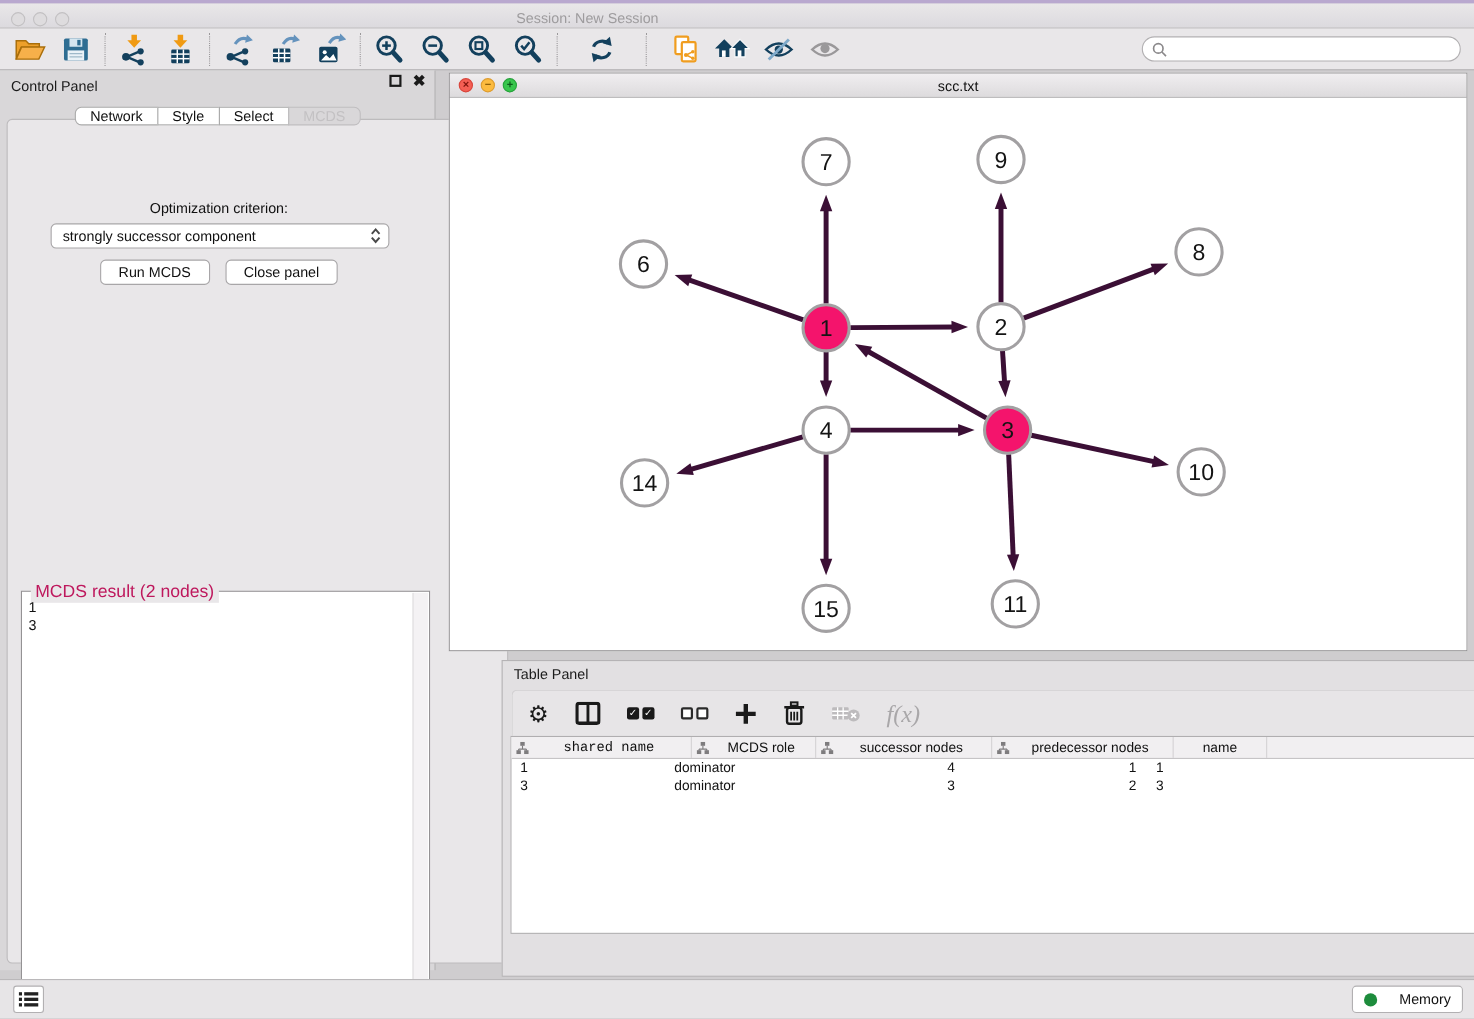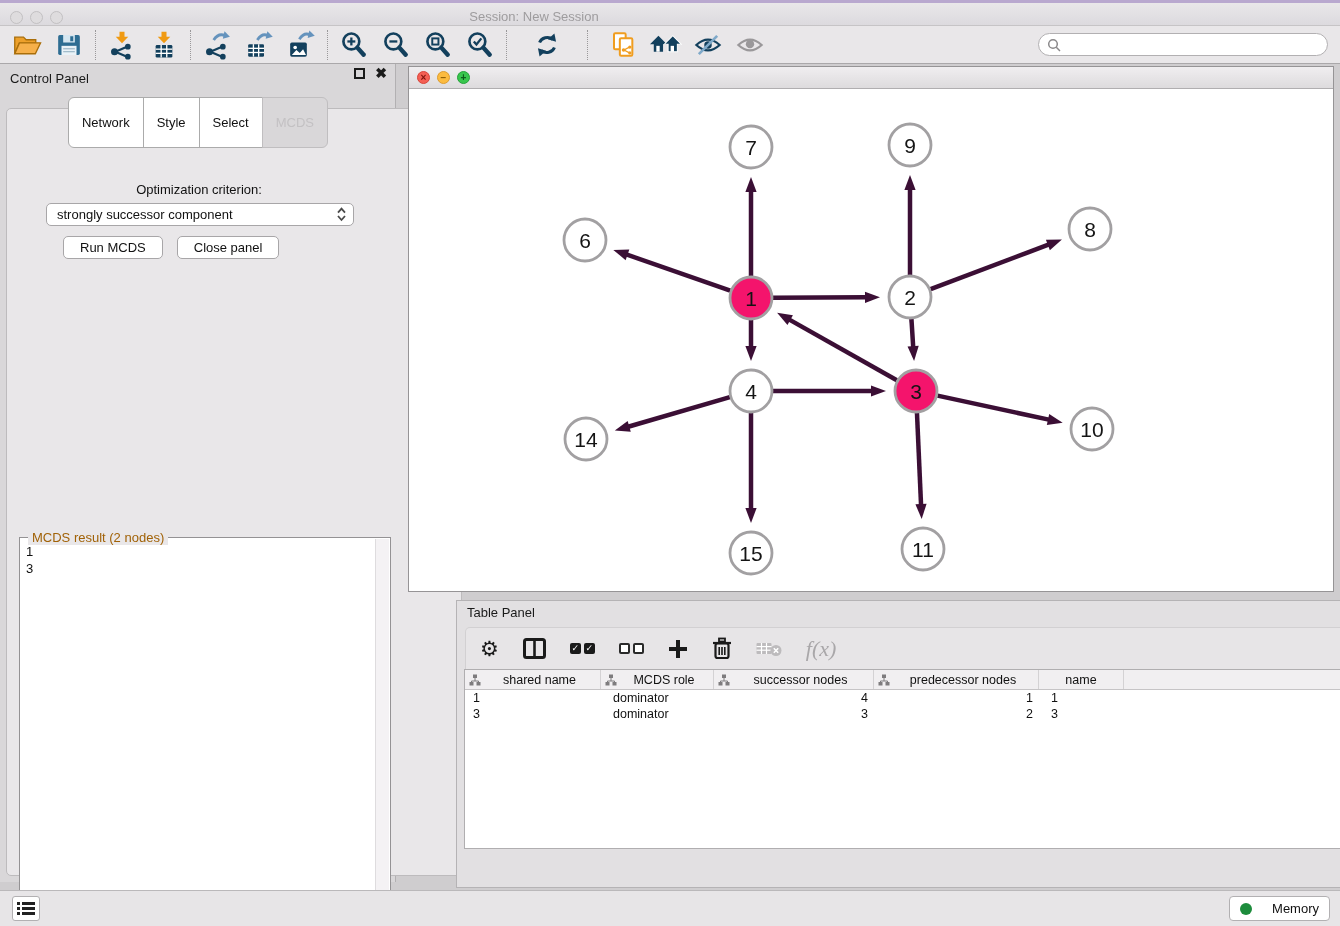--- a/index.html
+++ b/index.html
@@ -25,39 +25,39 @@
     border-radius:12px; display:flex; align-items:center; padding-left:8px; }
 
   
   .panel-title { font-size:13px; color:#1a1a1a; }
   .win-btns { position:absolute; right:8px; top:4px; display:flex; gap:10px; align-items:center; }
   .float-glyph { width:11px; height:11px; border:2px solid #1a1a1a; display:inline-block; }
   .close-glyph { font-size:14px; font-weight:bold; color:#1a1a1a; line-height:11px; }
 
   
   .tabstrip { display:flex; justify-content:center; }
-  .tab { background:#fff; border:1px solid #ababab; margin-left:-1px; padding:17px 13px; font-size:13px; color:#111; white-space:nowrap; }
+  .tab { background:#fff; border:1px solid #ababab; margin-left:-1px; padding:0 13px; font-size:13px; color:#111; white-space:nowrap; }
   .tab:first-child { border-radius:6px 0 0 6px; margin-left:0; }
   .tab:last-child { border-radius:0 6px 6px 0; }
   .tab.selected { background:#d9d7d9; color:#c3c1c3; border-color:#c0bec0; }
 
   
   .control-panel { left:0; top:64px; width:396px; height:818px; background:#d9d7d9; border-right:1px solid #b2b0b2; }
   .cp-header { position:absolute; left:10px; top:7px; }
   .cp-content { position:absolute; left:6px; top:44px; width:456px; height:768px; background:#e9e7e9;
     border:1px solid #bdbbbd; border-radius:5px; }
   .cp-tabs { position:absolute; left:0; top:33px; width:396px; }
   .opt-label { position:absolute; left:0; top:73px; width:384px; text-align:center; font-size:13px; color:#111; }
   .dropdown { position:absolute; left:39px; top:94px; width:308px; height:23px; background:#fff; border:1px solid #a8a6a8;
     border-radius:5px; display:flex; align-items:center; padding:0 6px 0 10px; font-size:13px; color:#111; }
   .dropdown .dd-label { flex:1; }
   .btn { background:#fff; border:1px solid #a8a6a8; border-radius:5px; font-size:13px; color:#111; padding:3px 16px; }
-  .cp-buttons { position:absolute; left:12px; top:127px; width:384px; display:flex; gap:14px;padding-left:44px; }
+  .cp-buttons { position:absolute; left:0; top:127px; width:384px; display:flex; justify-content:center; gap:14px; }
   .result-fieldset { position:absolute; left:12px; top:428px; width:372px; height:378px; border:1px solid #949294; background:#fff; }
-  .result-legend { position:absolute; left:8px; top:-8px; background:#e9e7e9; padding:0 4px; font-size:13px; color:#a16207; }
+  .result-legend { position:absolute; left:8px; top:-8px; background:#e9e7e9; padding:0 4px; font-size:16px; color:#be185d; }
   .result-text { position:absolute; left:6px; top:5px; font-size:13px; color:#111; line-height:17px; }
   .result-scroll { position:absolute; right:1px; top:1px; width:14px; height:354px; background:#f4f2f4; border-left:1px solid #dedcde; }
 
   
   .net-window { left:408px; top:66px; width:926px; height:526px; border:1px solid #969496; background:#fff; }
   .nw-titlebar { position:absolute; left:0; top:0; width:924px; height:22px;
     background:linear-gradient(#f0eef0,#dddbdd); border-bottom:1px solid #b0aeb0; }
   .nw-lights { position:absolute; left:8px; top:4px; display:flex; gap:7px; }
   .nw-light { width:13px; height:13px; border-radius:50%; font-size:10px; line-height:12px; text-align:center; font-weight:bold; }
   .nw-title { position:absolute; left:0; top:4px; width:924px; text-align:center; font-size:13px; color:#111; }
@@ -339,20 +339,21 @@
     </div>
 </div>
 
 <div class="abs net-window">
   <div class="nw-titlebar">
     <div class="nw-lights">
       <span class="nw-light" style="background:#f45f54;border:1px solid #d8443a;color:#7e130c;">×</span>
       <span class="nw-light" style="background:#fcbb3f;border:1px solid #dd9c2f;color:#8e5f07;">−</span>
       <span class="nw-light" style="background:#38c64d;border:1px solid #25a23a;color:#0c5c1a;">+</span>
     </div>
+    <div class="nw-title">scc.txt</div>
   </div>
   <div class="nw-canvas">
     <svg width="924" height="502" viewBox="0 0 924 502">
         <line x1="342" y1="187" x2="342" y2="101" stroke="#3b0f35" stroke-width="4.5"></line>
         <polygon points="342,88 347.6,103 336.4,103" fill="#3b0f35"></polygon>
         <line x1="321.23121807335133" y1="201.7434376400866" x2="216.59352831117695" y2="165.18328097619434" stroke="#3b0f35" stroke-width="4.5"></line>
         <polygon points="204.3210662636118,160.8953123089728 220.32872435975932,160.55636942758497 216.63447443107614,171.1295674993334" fill="#3b0f35"></polygon>
         <line x1="363.9995649035371" y1="208.86163795658152" x2="458.0008504158139" y2="208.27043490304519" stroke="#3b0f35" stroke-width="4.5"></line>
         <polygon points="471.00059331335854,208.18867551375246 456.0361093992716,213.88290251880176 455.965670540804,202.68312402245562" fill="#3b0f35"></polygon>
         <line x1="342" y1="231" x2="342" y2="259" stroke="#3b0f35" stroke-width="4.5"></line>
@@ -460,21 +461,21 @@
           </g>
           <circle cx="20" cy="10.5" r="5.5" fill="#bdbbbd"></circle>
           <path d="M17.8 8.3 l4.4 4.4 M22.2 8.3 l-4.4 4.4" stroke="#fff" stroke-width="1.6"></path>
         </svg>
         </span>
     </span>
     <span class="tp-tool fx">f(x)</span>
   </div>
   <div class="tp-table">
     <div class="thead">
-        <div class="th" style="width: 136px;">
+        <div class="th" style="width: 164px; font-family: Liberation Mono, monospace;">
           <span class="tree-icon">
             <svg width="12" height="12" viewBox="0 0 12 12">
               <rect x="4" y="0.5" width="4" height="3.5" fill="#7e7c7e"></rect>
               <path d="M6 4 v3 M2.5 7 h7 M2.5 7 v1.5 M9.5 7 v1.5" stroke="#7e7c7e" fill="none"></path>
               <rect x="0.5" y="8" width="4" height="3.5" fill="#7e7c7e"></rect>
               <rect x="7.5" y="8" width="4" height="3.5" fill="#7e7c7e"></rect>
             </svg>
           </span>
           <span class="th-label">shared name</span>
         </div>

